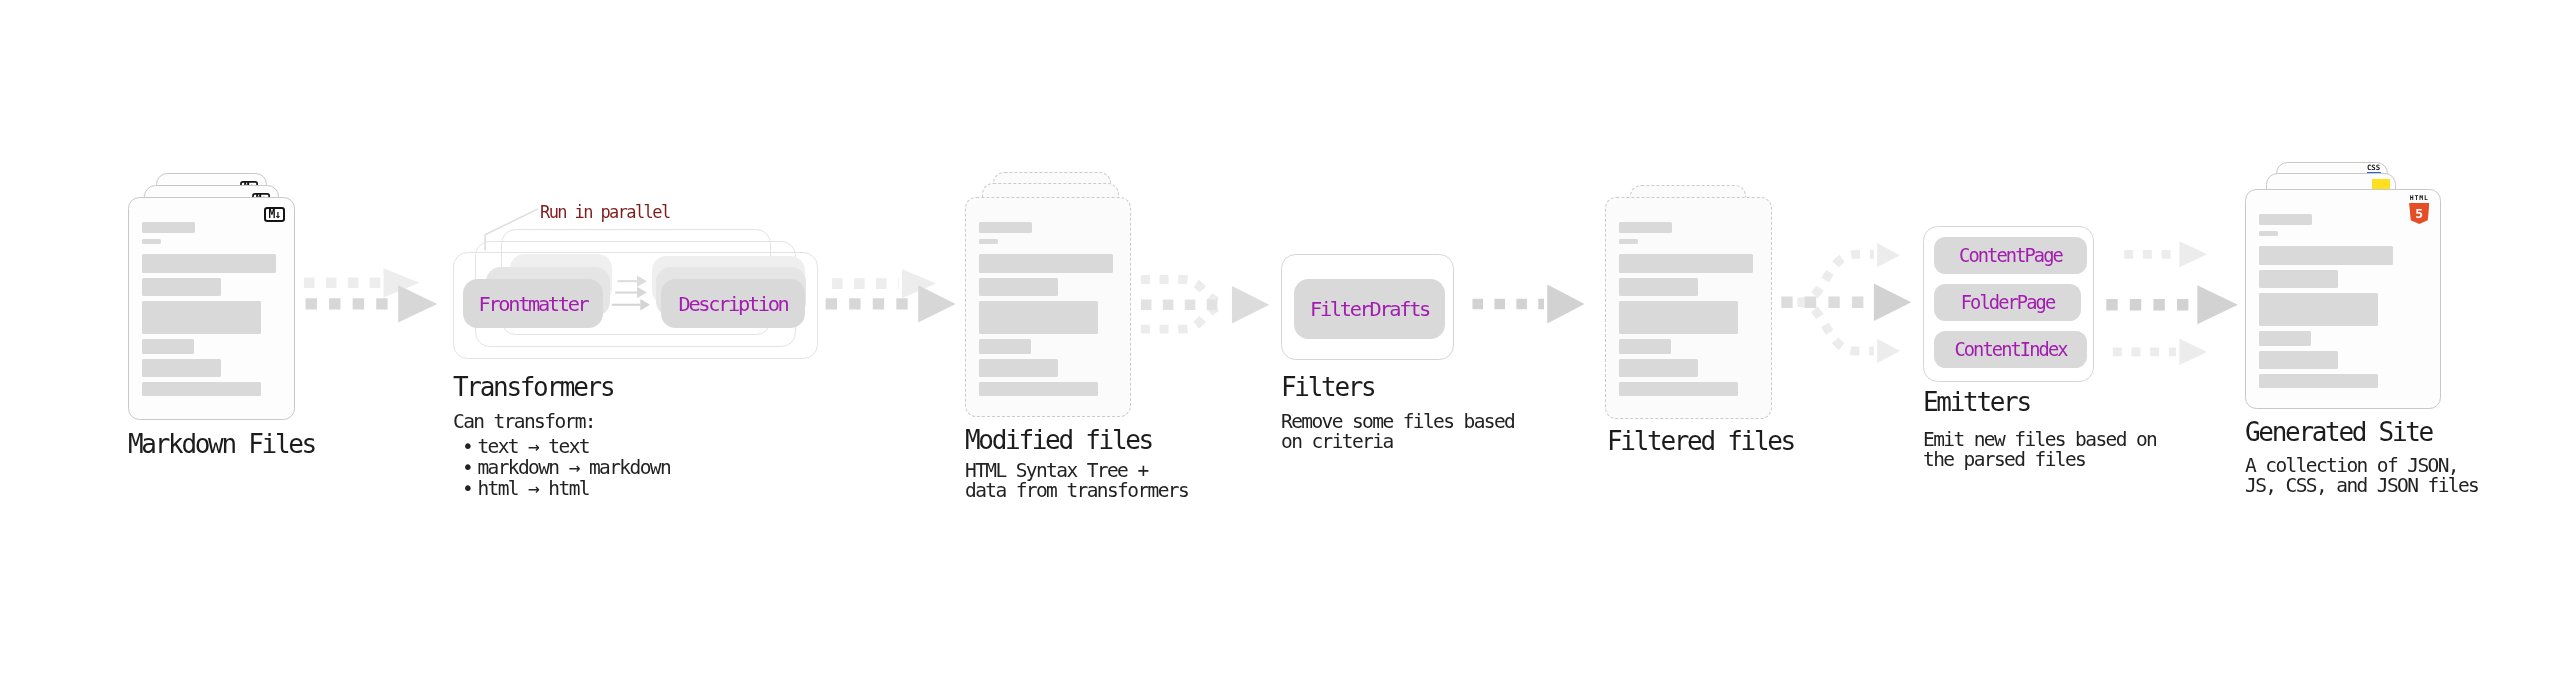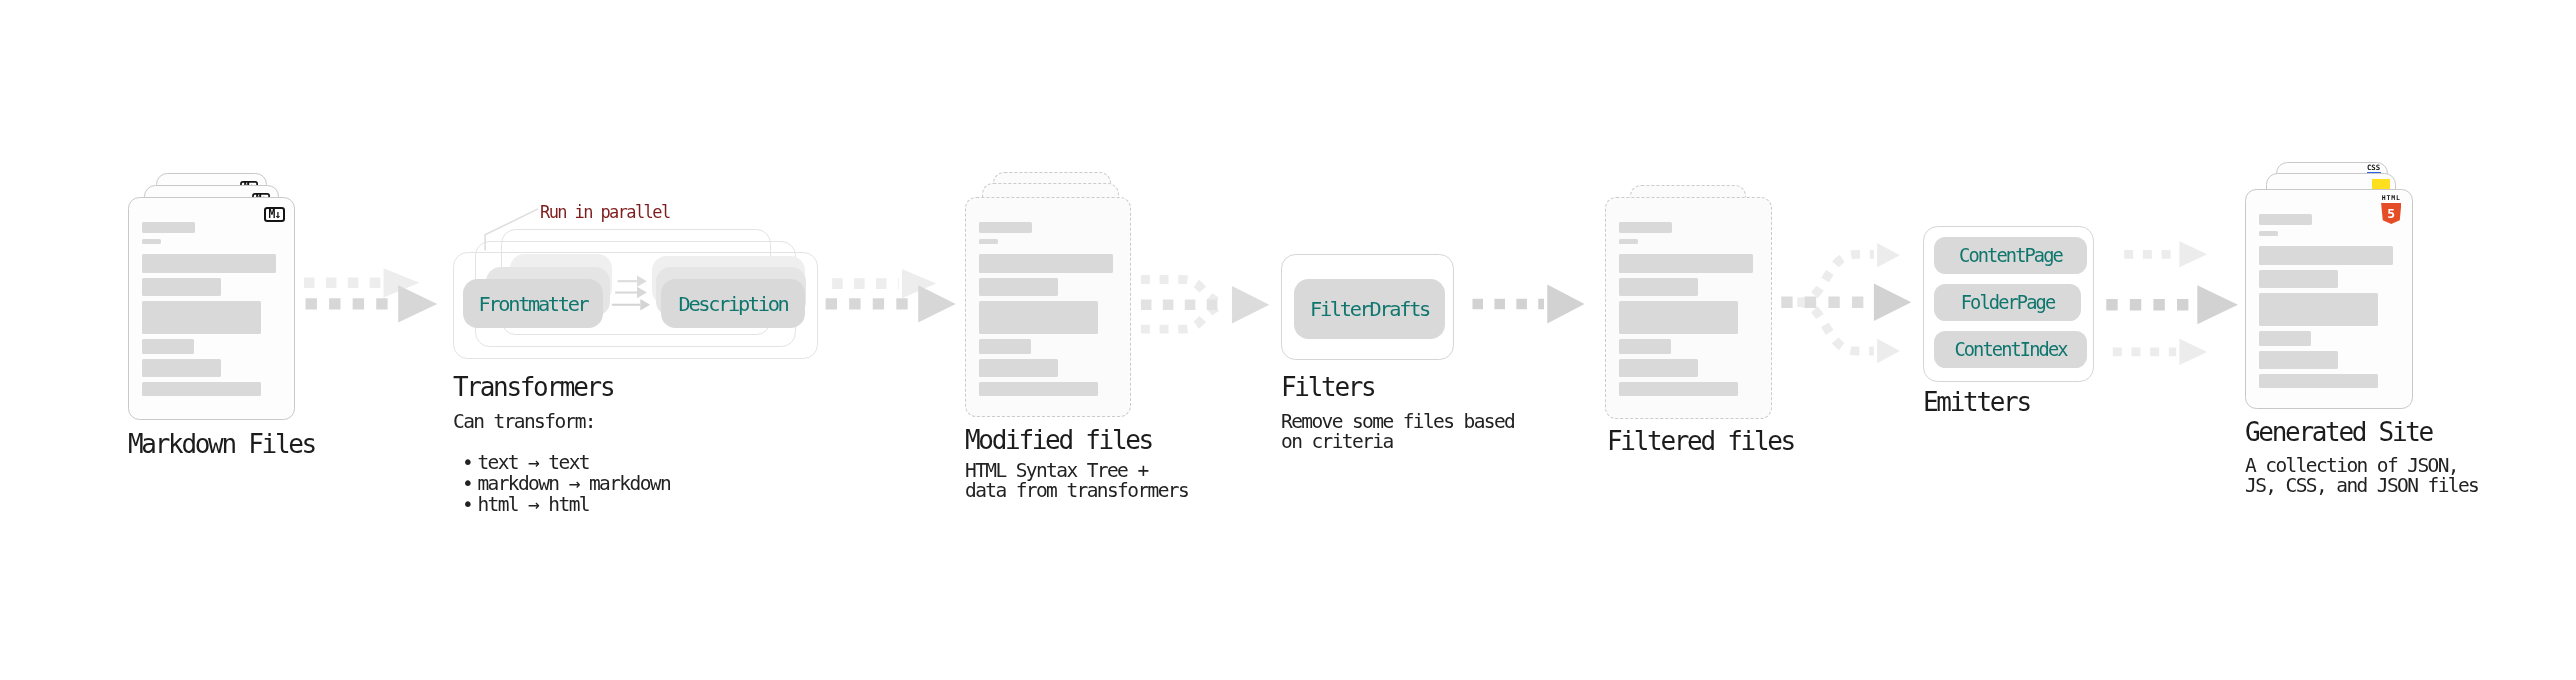--- a/index.html
+++ b/index.html
@@ -3,21 +3,21 @@
 <meta charset="utf-8">
 <style>
   html,body{margin:0;padding:0;background:#ffffff;}
   .canvas{
     position:relative;width:2576px;height:681px;background:#ffffff;overflow:hidden;
     font-family:"DejaVu Sans Mono","Liberation Mono",monospace;color:#1f1f1f;
   }
   
   .h{position:absolute;font-size:26px;letter-spacing:-2.3px;line-height:28px;color:#1c1c1c;white-space:nowrap;}
   .sub{position:absolute;font-size:19.5px;letter-spacing:-1.6px;line-height:20.3px;color:#222;white-space:nowrap;}
-  .bullets{position:absolute;font-size:19.5px;letter-spacing:-1.6px;line-height:21px;color:#222;white-space:nowrap;margin-top:16px;}
+  .bullets{position:absolute;font-size:19.5px;letter-spacing:-1.6px;line-height:21px;color:#222;white-space:nowrap;}
   .bullet{display:inline-block;width:15.4px;}
   .callout-text{position:absolute;font-size:17px;letter-spacing:-1.6px;line-height:18px;color:#7f1d1d;white-space:nowrap;}
   
   .doc{position:absolute;box-sizing:border-box;background:#fdfdfd;border:1.6px solid #c8c8c8;border-radius:11.4px;}
   .doc.dashed{border-style:dashed;border-color:#cbcbcb;background:#fbfbfb;}
   .bar{background:#d9d9d9;border-radius:1.6px;margin-left:13px;}
   .b1{width:53px;height:10.6px;margin-top:24.4px;}
   .b2{width:18.7px;height:4.9px;margin-top:6.5px;}
   .b3{width:134px;height:18.7px;margin-top:9.8px;}
   .b4{width:79px;height:18.7px;margin-top:4.9px;}
@@ -37,21 +37,21 @@
   .css-badge .u{width:14px;height:2.4px;margin-top:0.8px;}
   .js-badge{position:absolute;top:4.9px;right:4.9px;width:18px;height:13px;}
   .html5{position:absolute;top:4.9px;right:10.6px;width:20.3px;text-align:center;}
   .html5 .w{font-size:6.5px;font-weight:bold;letter-spacing:0.8px;color:#111;line-height:7.3px;}
   .shield{width:20.3px;height:21px;margin-top:0.8px;clip-path:polygon(0 0,100% 0,92% 82%,50% 100%,8% 82%);
           display:flex;align-items:center;justify-content:center;color:#fff;font-weight:bold;font-size:13px;line-height:13px;}
   
   .tc{position:absolute;border:1.6px solid #e3e3e3;border-radius:14.6px;box-sizing:border-box;}
   .fc{position:absolute;border:1.6px solid #d5d5d5;border-radius:14.6px;box-sizing:border-box;}
   .pill{position:absolute;background:#d9d9d9;border-radius:14.6px;display:flex;align-items:center;justify-content:center;
-        font-size:20.3px;letter-spacing:-2.3px;color:#0f766e;white-space:nowrap;}
+        font-size:20.3px;letter-spacing:-2.3px;color:#a21caf;white-space:nowrap;}
   .pill.l2{background:#e5e5e5;}
   .pill.l3{background:#efefef;}
   .epill{font-size:18.7px;letter-spacing:-1.9px;border-radius:11.4px;}
   
   svg.overlay{position:absolute;left:0;top:0;pointer-events:none;}
 </style>
 </head>
 <body>
 
 <div class="canvas">
@@ -134,31 +134,35 @@
       <div class="bar b7"></div>
       <div class="bar b8"></div>
     </div>
   <div class="h" style="left:1607px;top:427px">Filtered files</div>
 
   <div class="fc" style="left:1923px;top:226px;width:171px;height:156px"></div>
   <div class="pill epill" style="left:1934px;top:237px;width:153px;height:37px">ContentPage</div>
   <div class="pill epill" style="left:1934px;top:284px;width:147px;height:37px">FolderPage</div>
   <div class="pill epill" style="left:1934px;top:331px;width:153px;height:37px">ContentIndex</div>
   <div class="h" style="left:1923px;top:388px">Emitters</div>
+  <div class="sub" style="left:1923px;top:430px">
+    <div>Emit new files based on</div>
+    <div>the parsed files</div>
+  </div>
 
   <div class="doc" style="left:2276px;top:162px;width:112px;height:195px">
     <div class="css-badge">
       <div class="w">CSS</div>
       <div class="u" style="background-color: rgb(39, 96, 229);"></div>
     </div>
   </div>
   <div class="doc" style="left:2266px;top:173px;width:130px;height:203px">
     <div class="js-badge" style="background-color: rgb(255, 223, 30);"></div>
   </div>
-  <div class="doc" style="left:2245px;top:189px;width:168px;height:220px">
+  <div class="doc" style="left:2245px;top:189px;width:196px;height:220px">
     <div class="html5">
       <div class="w">HTML</div>
       <div class="shield" style="background-color: rgb(228, 77, 38);">5</div>
     </div>
   <div class="bar b1"></div>
       <div class="bar b2"></div>
       <div class="bar b3"></div>
       <div class="bar b4"></div>
       <div class="bar b5"></div>
       <div class="bar b6"></div>

